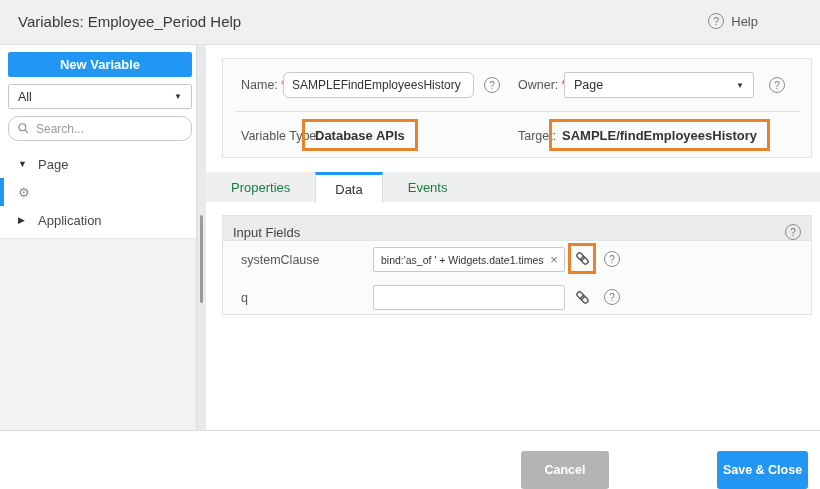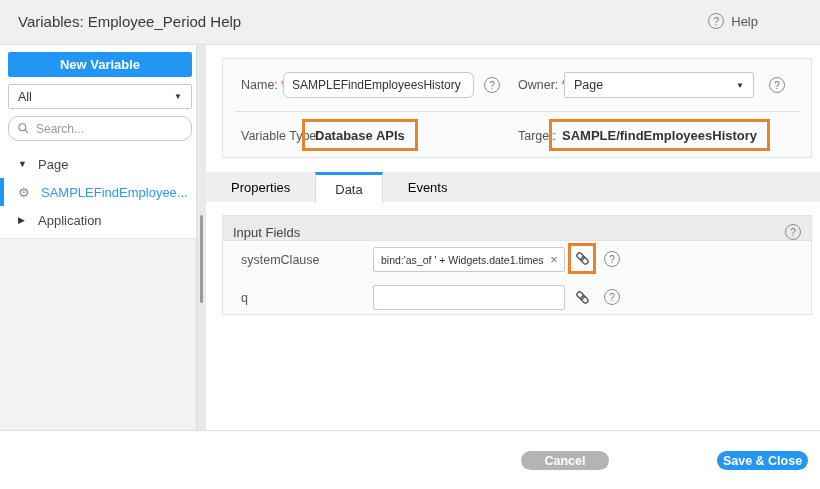--- a/index.html
+++ b/index.html
@@ -38,36 +38,36 @@
   .main{position:absolute;left:206px;top:45px;width:614px;height:385px;background:#fff}
   .info-panel{position:absolute;left:16px;top:13px;width:590px;height:100px;background:#fafbfb;border:1px solid #e3e3e3}
   .flabel{position:absolute;font-size:12.5px;color:#555;white-space:nowrap}
   .req{color:#ef5350;margin-left:3px;font-size:12px}
   .tinput{position:absolute;height:26px;border:1px solid #c9c9c9;border-radius:6px;background:#fff;font-size:12px;color:#333;padding:0 8px;font-family:inherit;outline:none}
   .panel-divider{position:absolute;left:12px;right:12px;top:52px;border-top:1px solid #e0e0e0}
   .hl-box{position:absolute;height:32px;border:3px solid #e8832c;display:flex;align-items:center;padding:0 10px;font-size:13px;font-weight:bold;color:#333;white-space:nowrap;background:transparent}
 
   
   .tabsbar{position:absolute;left:0;top:127px;width:614px;height:30px;background:#edeff1;display:flex;align-items:flex-start}
-  .tab{height:30px;display:flex;align-items:center;padding:0 25px;font-size:13px;color:#000000;cursor:pointer}
+  .tab{height:30px;display:flex;align-items:center;padding:0 25px;font-size:13px;color:#15803d;cursor:pointer}
   .tab.active{background:#fff;border-top:3px solid #2196f3;border-left:1px solid #dcdcdc;border-right:1px solid #dcdcdc;color:#333;height:31px;padding:0 19px}
 
   
   .if-panel{position:absolute;left:16px;top:170px;width:590px;height:100px;border:1px solid #e3e3e3;background:#fafbfb}
   .if-header{height:25px;background:#ebebeb;border-bottom:1px solid #e3e3e3;display:flex;align-items:flex-end;padding:0 10px;font-size:13px;color:#444}
   .if-header .qicon{margin-left:auto}
   .bindwrap{position:absolute;left:150px;width:192px;height:25px;border:1px solid #c9c9c9;border-radius:2px;background:#fff;display:flex;align-items:center}
   .bindwrap input{border:none;outline:none;flex:1;min-width:0;font-size:10.5px;color:#333;padding:0 2px 0 7px;background:transparent;font-family:inherit;white-space:nowrap}
   .clear{flex:none;width:16px;font-size:13px;color:#777;cursor:pointer;line-height:1;text-align:center;margin-right:2px}
   .linkbtn{position:absolute;width:16px;height:16px;display:flex;align-items:center;justify-content:center;cursor:pointer}
   .ann-box{position:absolute;border:3px solid #e8832c;display:flex;align-items:center;justify-content:center}
 
   
   .footer{position:absolute;left:0;top:430px;width:820px;height:59px;background:#fff;border-top:1px solid #ddd}
-  .btn{position:absolute;top:20px;height:19px;border:none;border-radius:10px;color:#fff;font-weight:bold;font-size:12.5px;display:flex;align-items:center;justify-content:center;cursor:pointer;font-family:inherit}
+  .btn{position:absolute;top:20px;height:38px;border:none;border-radius:3px;color:#fff;font-weight:bold;font-size:12.5px;display:flex;align-items:center;justify-content:center;cursor:pointer;font-family:inherit}
   .btn-cancel{left:521px;width:88px;background:#b4b4b4}
   .btn-save{left:619px;width:88px;background:#8d8d8d}
   .btn-saveclose{left:717px;width:91px;background:#2196f3}
 </style>
 </head>
 <body>
 
 <div class="screen">
 
   <div class="header">
@@ -91,21 +91,20 @@
       </svg>
       <input type="text" placeholder="Search..." style="">
     </div>
     <div class="tree">
       <div class="tree-row">
         <span class="tw">▼</span>
         <span>Page</span>
       </div>
       <div class="tree-row selected">
         <span class="gear">⚙</span>
-        <span>SAMPLEFindEmployee...</span>
       </div>
       <div class="tree-row">
         <span class="tw">▶</span>
         <span>Application</span>
       </div>
     </div>
     <div class="sidebar-rest"></div>
   </div>
 
   <div class="vstrip">

